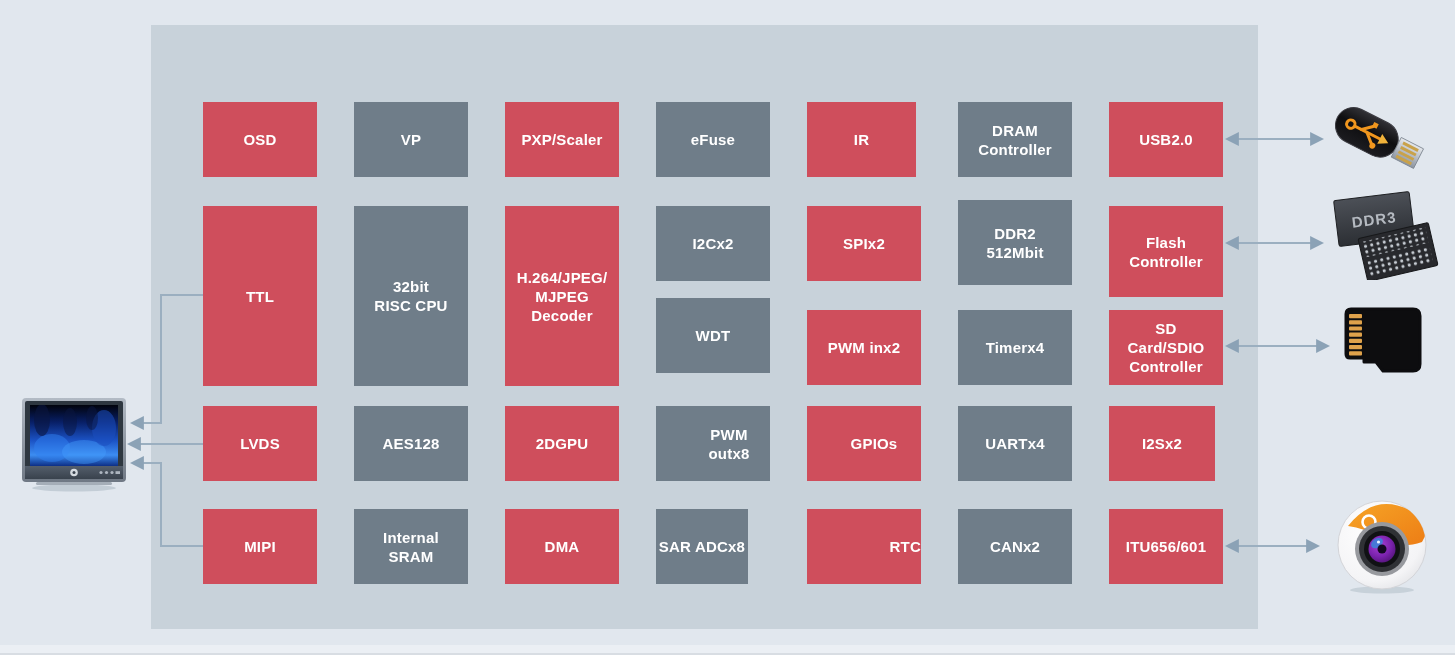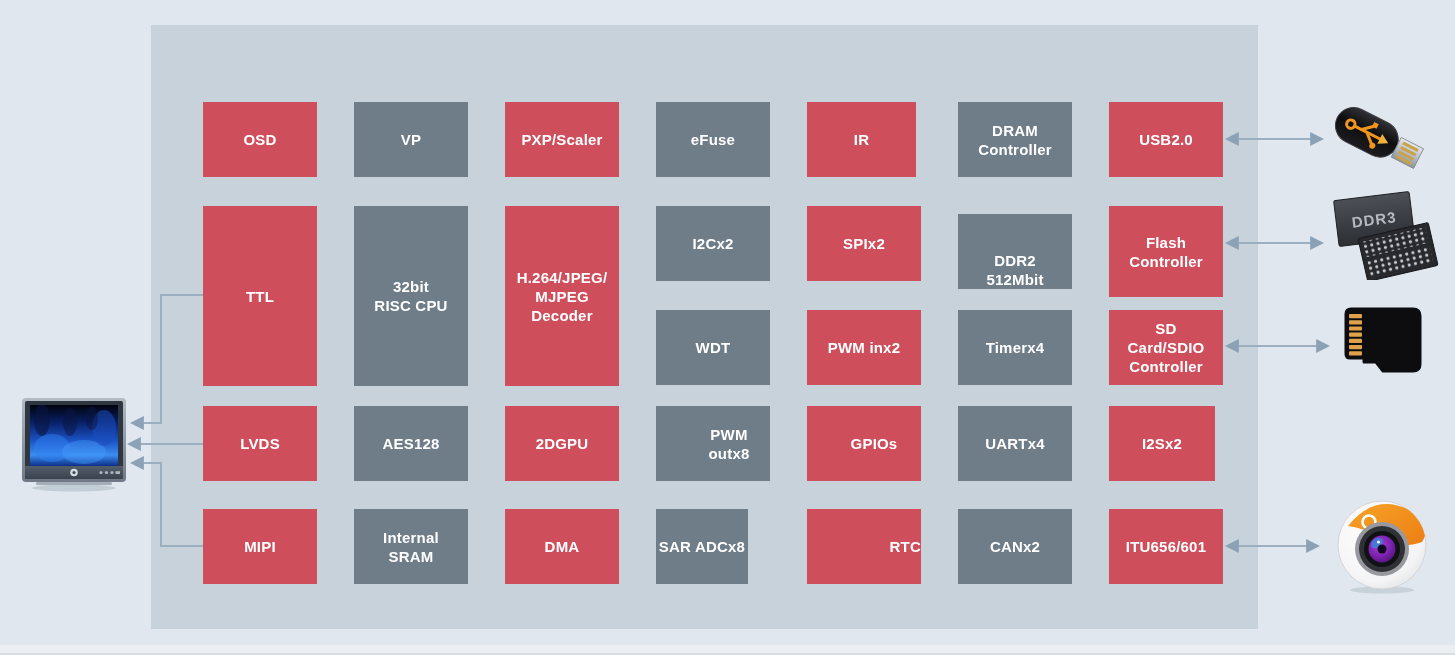--- a/index.html
+++ b/index.html
@@ -103,29 +103,29 @@
       <span class="block-label">H.264/JPEG/
 MJPEG
 Decoder</span>
     </div>
     <div class="block gray" style="left: 656px; top: 206px; width: 114px; height: 75px;">
       <span class="block-label">I2Cx2</span>
     </div>
     <div class="block red" style="left: 807px; top: 206px; width: 114px; height: 75px;">
       <span class="block-label">SPIx2</span>
     </div>
-    <div class="block gray" style="left: 958px; top: 214px; width: 114px; height: 75px; align-items: flex-end;">
+    <div class="block gray" style="left: 958px; top: 200px; width: 114px; height: 85px;">
       <span class="block-label">DDR2
 512Mbit</span>
     </div>
     <div class="block red" style="left: 1109px; top: 206px; width: 114px; height: 91px;">
       <span class="block-label">Flash
 Controller</span>
     </div>
-    <div class="block gray" style="left: 656px; top: 310px; width: 114px; height: 75px;">
+    <div class="block gray" style="left: 656px; top: 298px; width: 114px; height: 75px;">
       <span class="block-label">WDT</span>
     </div>
     <div class="block red" style="left: 807px; top: 310px; width: 114px; height: 75px;">
       <span class="block-label">PWM inx2</span>
     </div>
     <div class="block gray" style="left: 958px; top: 310px; width: 114px; height: 75px;">
       <span class="block-label">Timerx4</span>
     </div>
     <div class="block red" style="left: 1109px; top: 310px; width: 114px; height: 75px;">
       <span class="block-label">SD

